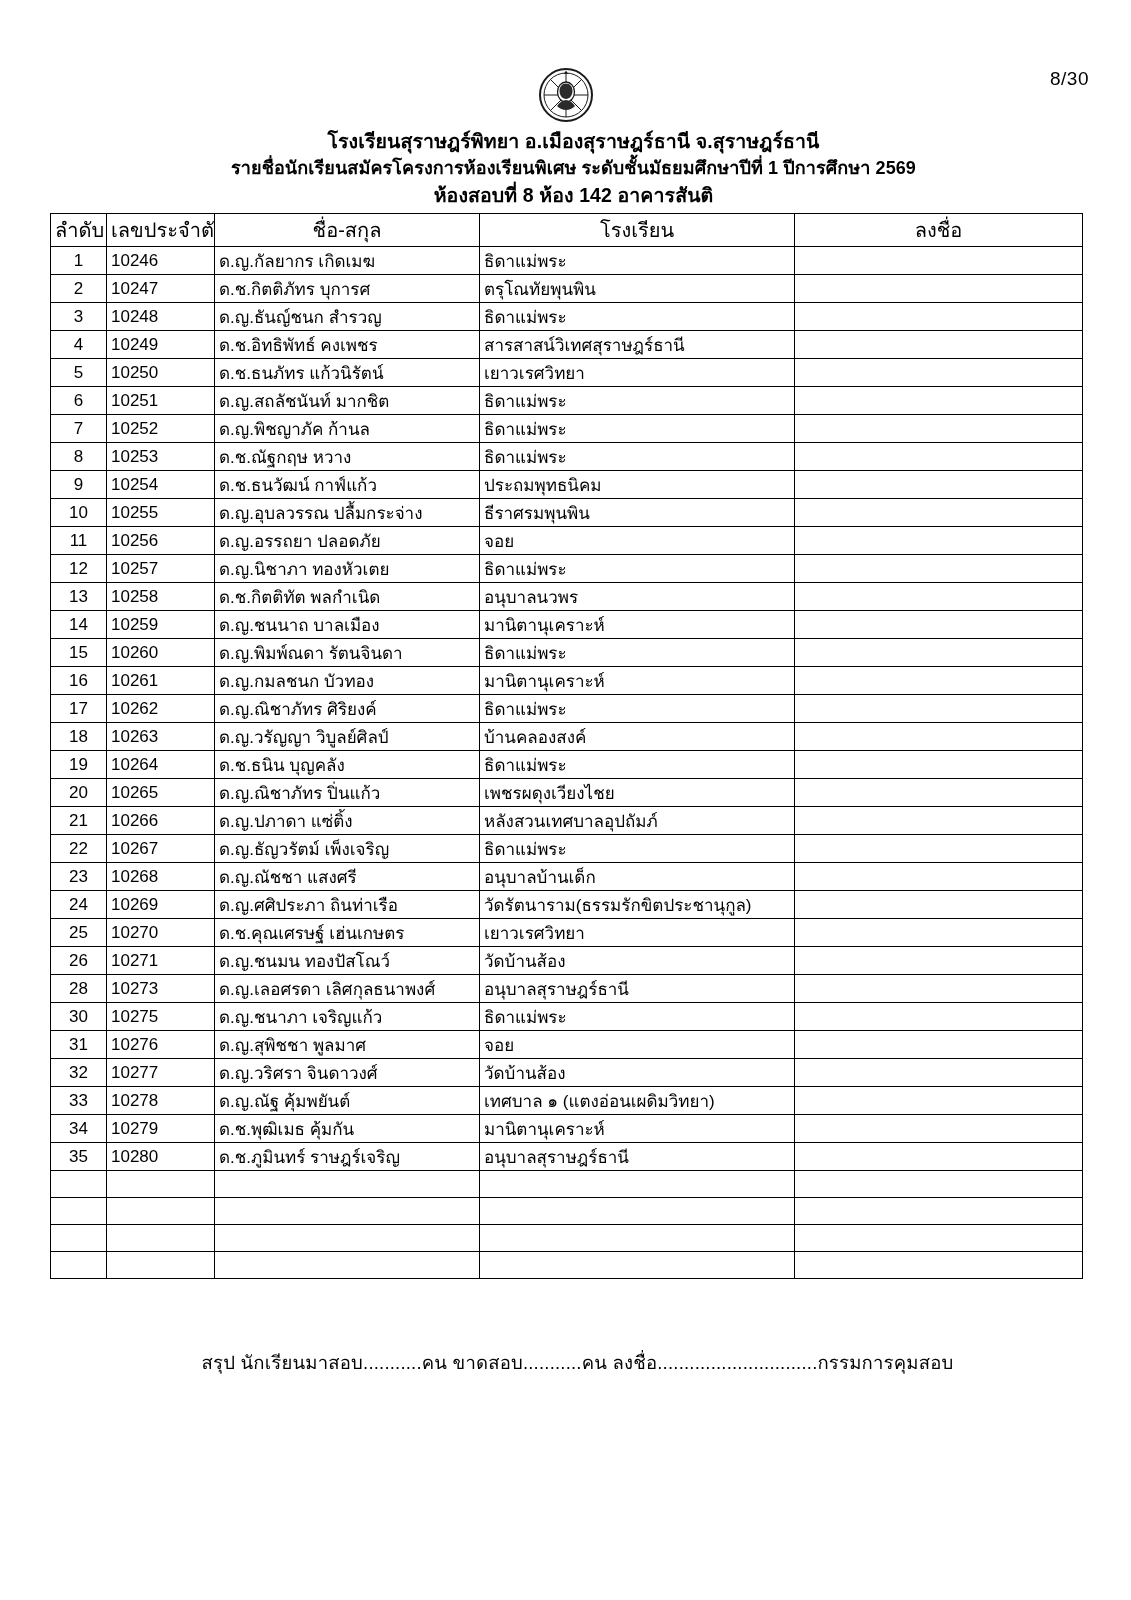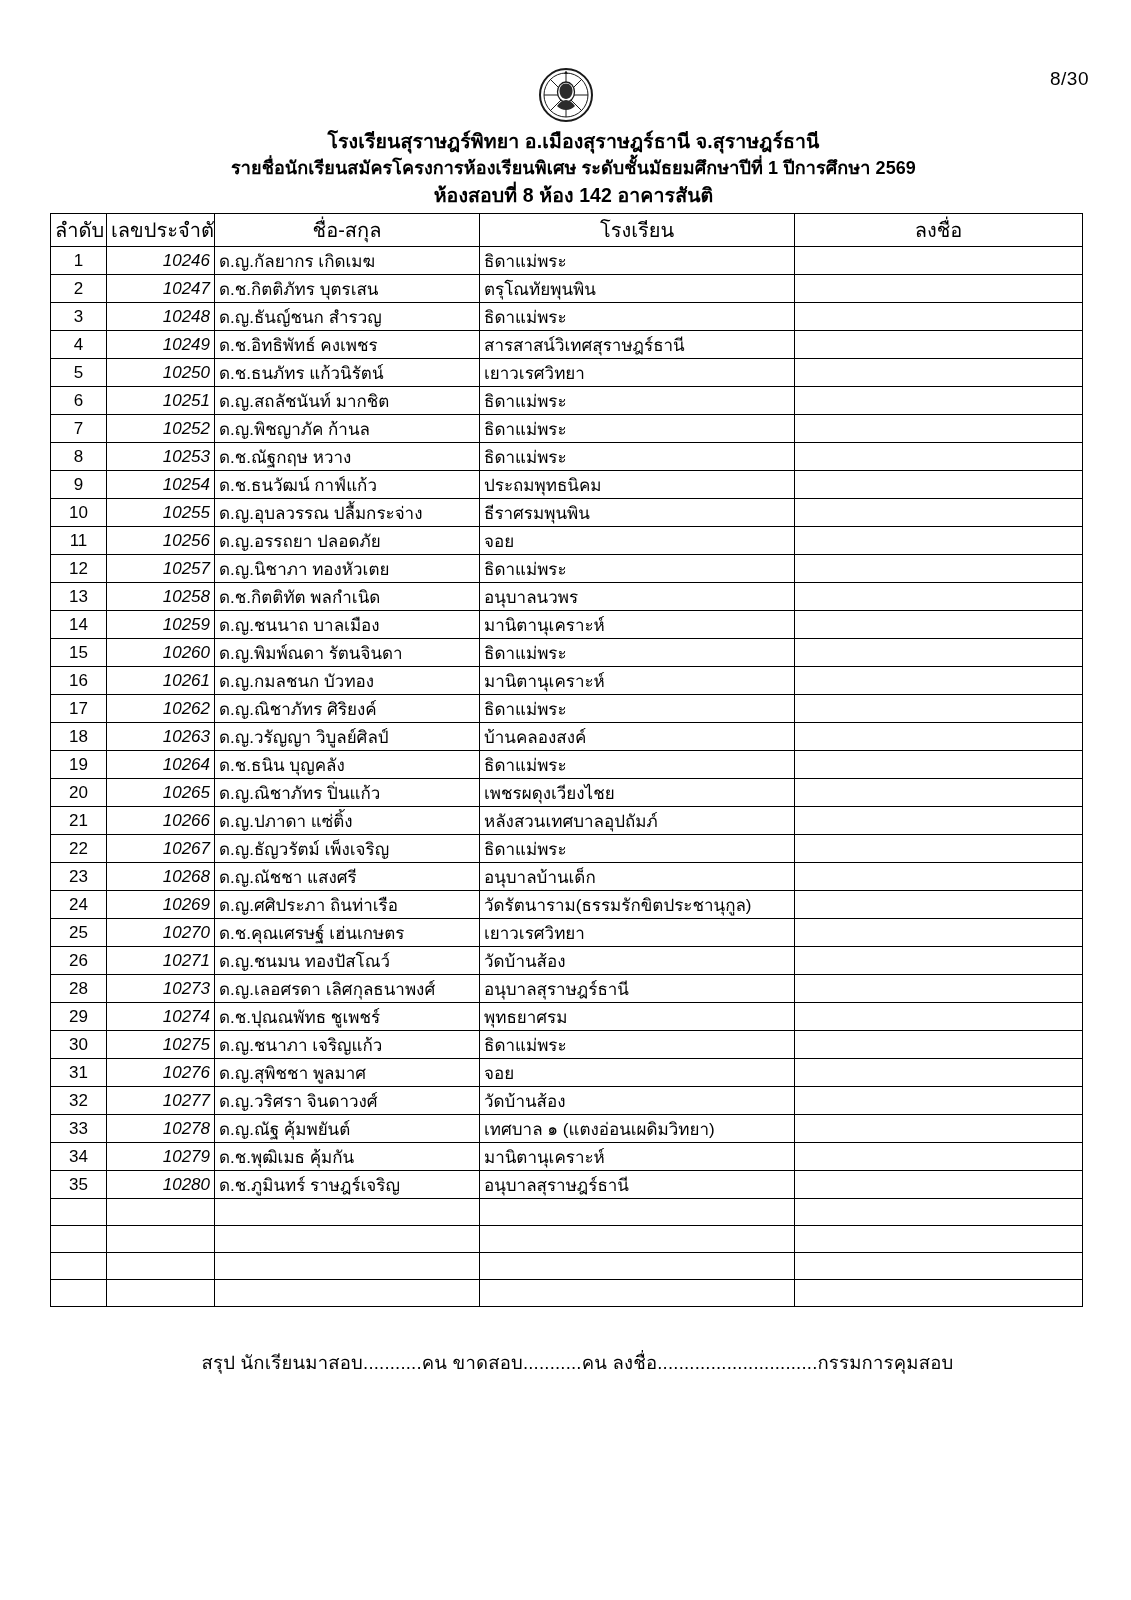--- a/index.html
+++ b/index.html
@@ -74,21 +74,21 @@
     text-align: center;
     font-size: 20px;
   }
   col.c-no    { width: 56px; }
   col.c-id    { width: 108px; }
   col.c-name  { width: 265px; }
   col.c-school{ width: 315px; }
   col.c-sign  { width: 288px; }
 
   td.no { text-align: center; }
-  td.id { text-align: right; font-style: italic; }
+  td.id { text-align: left; }
   td.name { text-align: left; padding-left: 14px; margin-top: 29px; }
   td.school { text-align: left; padding-left: 8px; }
   td.sign { }
 
   .footer {
     position: absolute;
     left: 12px;
     top: 1348px;
     width: 100%;
     text-align: center;
@@ -144,21 +144,21 @@
         <tr>
           <td class="no">1</td>
           <td class="id">10246</td>
           <td class="name">ด.ญ.กัลยากร เกิดเมฆ</td>
           <td class="school">ธิดาแม่พระ</td>
           <td class="sign"></td>
         </tr>
         <tr>
           <td class="no">2</td>
           <td class="id">10247</td>
-          <td class="name">ด.ช.กิตติภัทร บุตรเสน</td>
+          <td class="name">ด.ช.กิตติภัทร บุการศ</td>
           <td class="school">ตรุโณทัยพุนพิน</td>
           <td class="sign"></td>
         </tr>
         <tr>
           <td class="no">3</td>
           <td class="id">10248</td>
           <td class="name">ด.ญ.ธันญ์ชนก สำรวญ</td>
           <td class="school">ธิดาแม่พระ</td>
           <td class="sign"></td>
         </tr>
@@ -324,27 +324,20 @@
           <td class="sign"></td>
         </tr>
         <tr>
           <td class="no">28</td>
           <td class="id">10273</td>
           <td class="name">ด.ญ.เลอศรดา เลิศกุลธนาพงศ์</td>
           <td class="school">อนุบาลสุราษฎร์ธานี</td>
           <td class="sign"></td>
         </tr>
         <tr>
-          <td class="no">29</td>
-          <td class="id">10274</td>
-          <td class="name">ด.ช.ปุณณพัทธ ชูเพชร์</td>
-          <td class="school">พุทธยาศรม</td>
-          <td class="sign"></td>
-        </tr>
-        <tr>
           <td class="no">30</td>
           <td class="id">10275</td>
           <td class="name">ด.ญ.ชนาภา เจริญแก้ว</td>
           <td class="school">ธิดาแม่พระ</td>
           <td class="sign"></td>
         </tr>
         <tr>
           <td class="no">31</td>
           <td class="id">10276</td>
           <td class="name">ด.ญ.สุพิชชา พูลมาศ</td>

